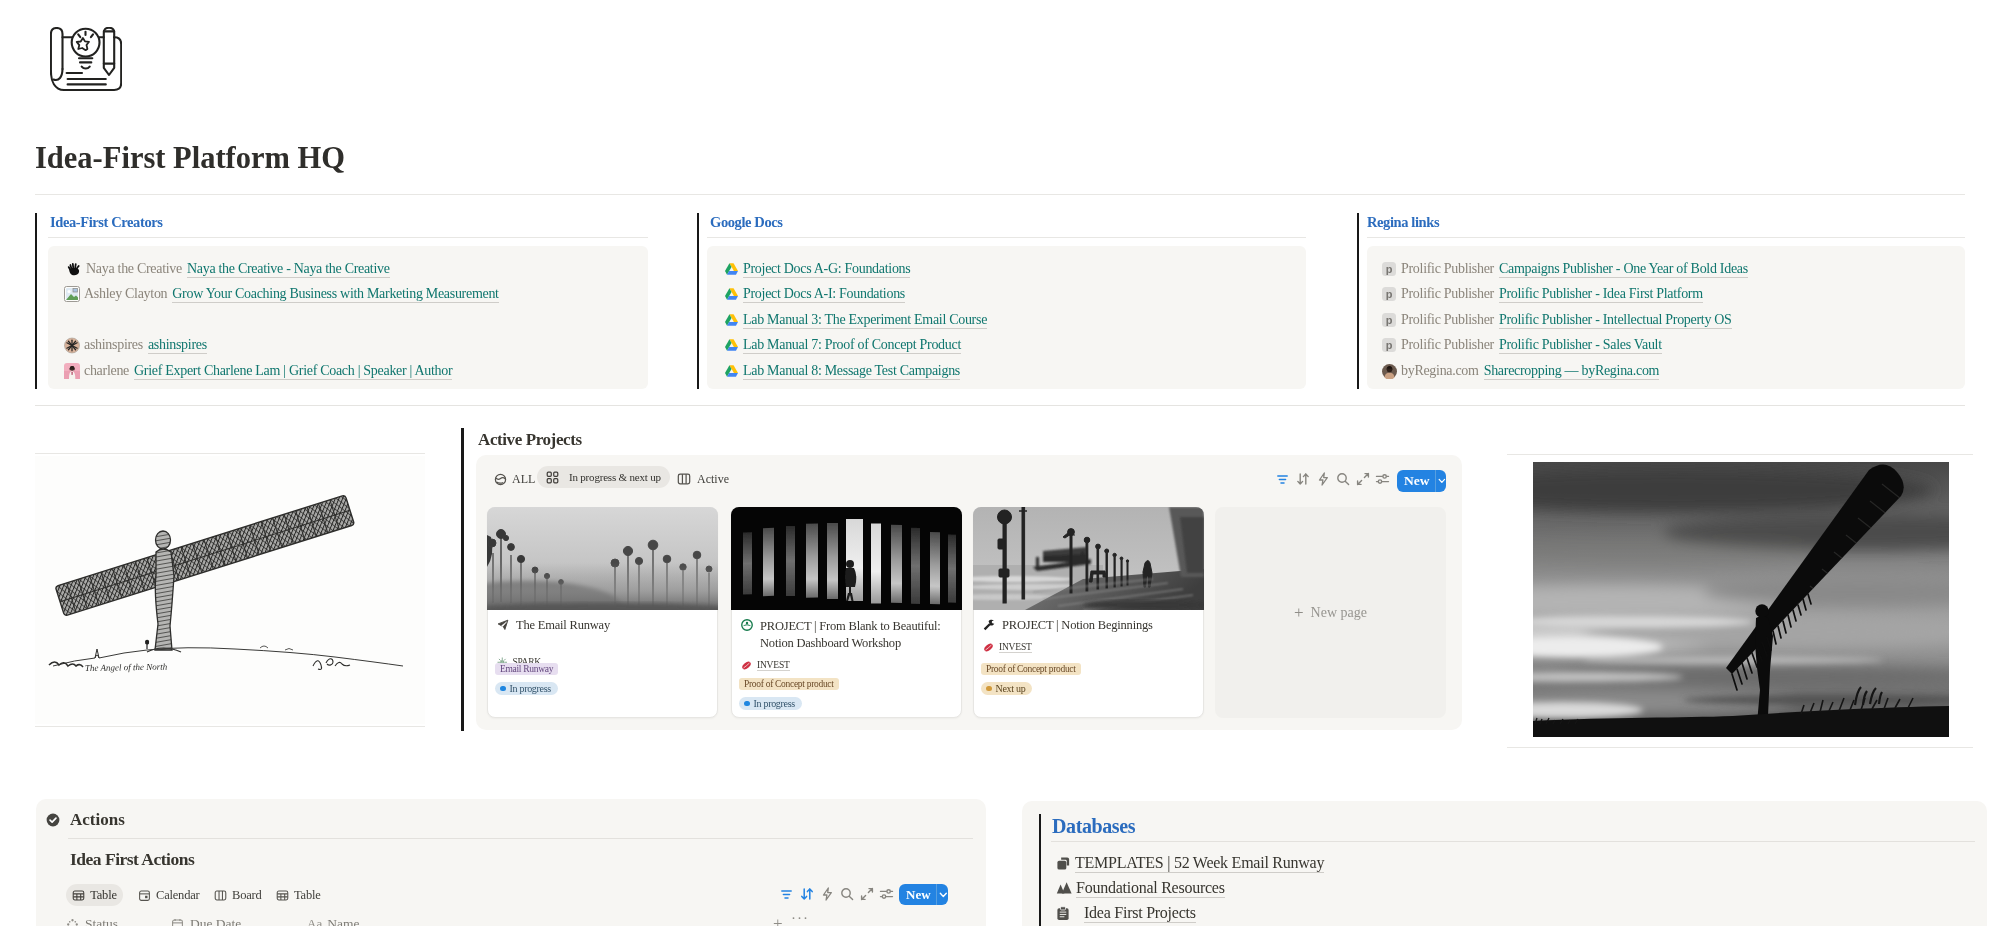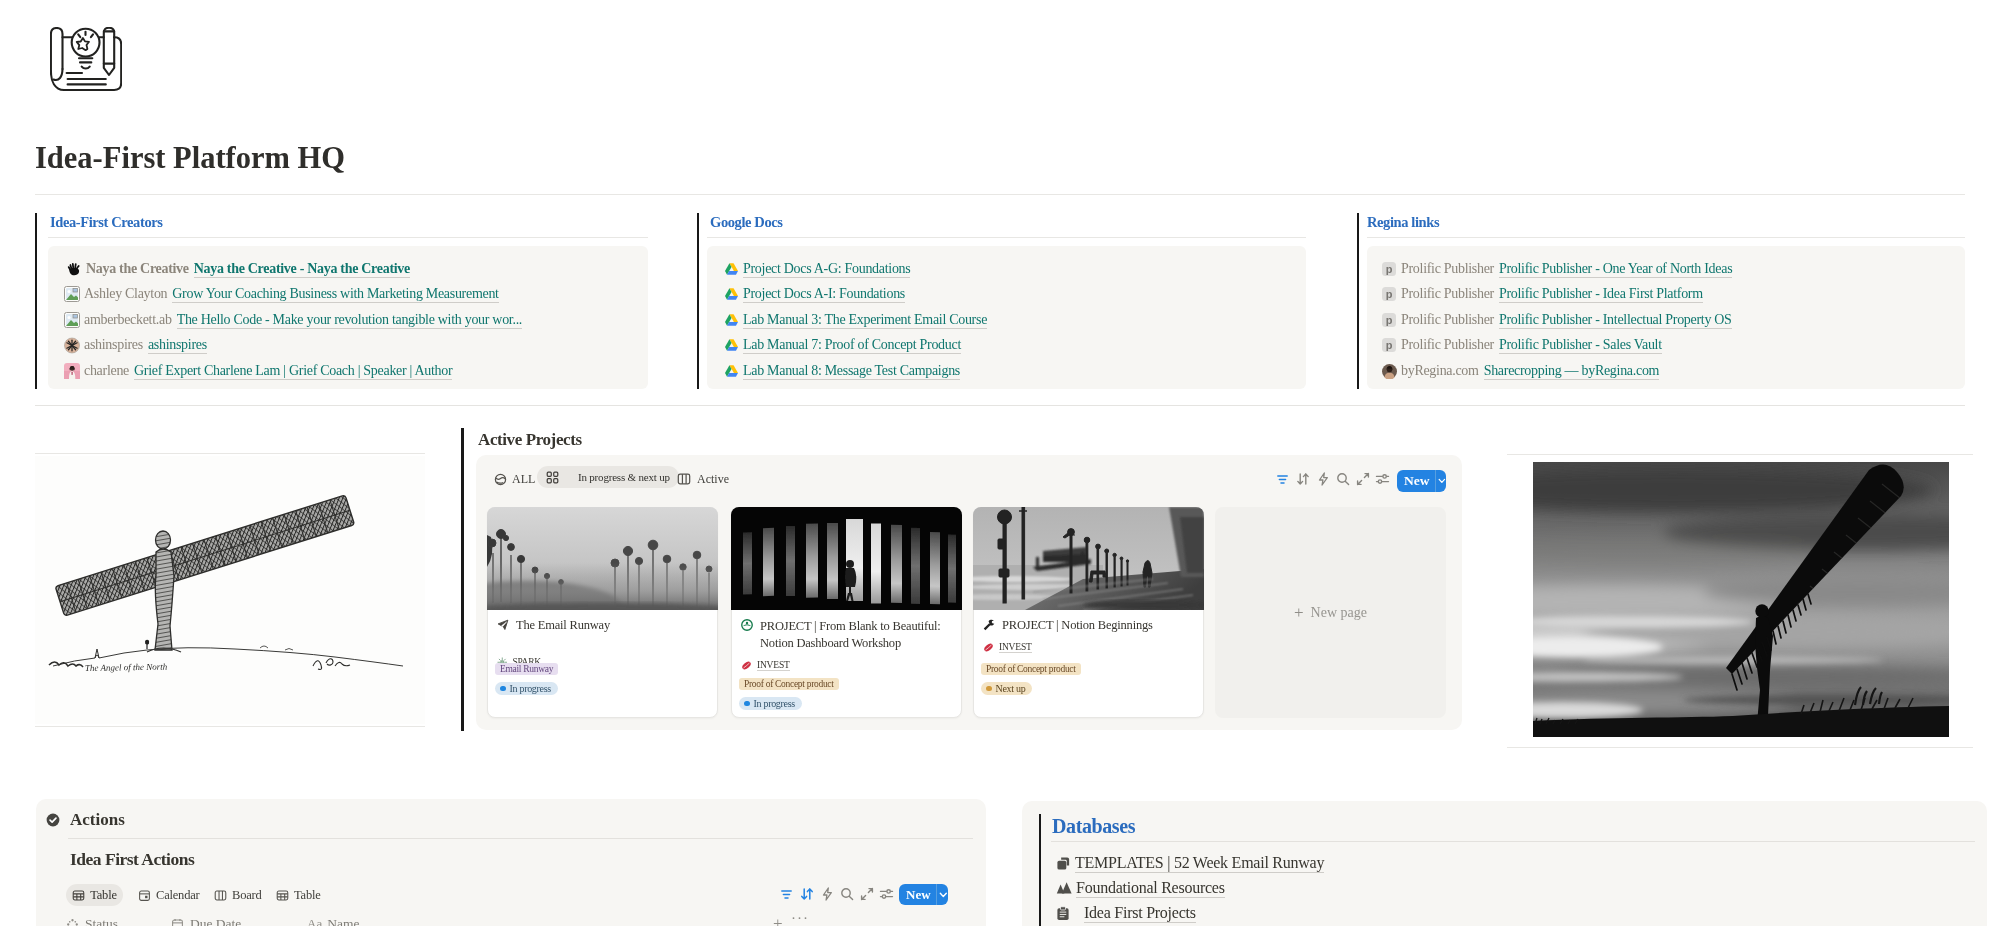--- a/index.html
+++ b/index.html
@@ -57,21 +57,21 @@
   <div class="bar" style="left:697px; top:213px; height:176px;"></div>
   <div class="abs bluehead" style="left:710px; top:214px;">Google Docs</div>
   <div class="hr" style="left:707px; top:237px; width:599px;"></div>
   <div class="card" style="left:707px; top:246px; width:599px; height:143px;"></div>
 
   <div class="bar" style="left:1357px; top:213px; height:176px;"></div>
   <div class="abs bluehead" style="left:1367px; top:214px;">Regina links</div>
   <div class="hr" style="left:1367px; top:237px; width:598px;"></div>
   <div class="card" style="left:1367px; top:246px; width:598px; height:143px;"></div>
 
-  <div class="row" style="left:66px; top:256px;font-weight:bold;">
+  <div class="row" style="left:66px; top:256px;">
     <span class="ic">
         <svg width="15" height="15" viewBox="0 0 16 16">
           <g stroke="#101010" stroke-width="1.9" stroke-linecap="round">
             <path d="M3.4 8.2 L1.8 5.4"></path>
             <path d="M4.6 6.6 L3.6 3.2"></path>
             <path d="M6.6 5.8 L6.2 2"></path>
             <path d="M8.8 5.8 L9.3 2.2"></path>
             <path d="M10.6 6.6 L12.4 4.2"></path>
           </g>
           <path fill="#101010" d="M2.6 7.4 C5 5.8 10.4 5.6 12.2 7.6 C13.6 9.2 13 12 10.8 13.4 C8.4 14.9 5 14.3 3.6 12.2 C2.6 10.7 2.2 8.6 2.6 7.4 Z"></path>
@@ -86,33 +86,20 @@
           <rect x="0.5" y="0.5" width="15" height="15" rx="2" fill="#fdfdfb" stroke="#9d9a94"></rect>
           <rect x="2" y="2" width="12" height="12" rx="1" fill="#dfeaf3"></rect>
           <circle cx="5" cy="5.6" r="1.5" fill="#fff"></circle>
           <path d="M2 14 L7 8 L10 11 L12 9.5 L14 11.5 V14 Z" fill="#5f9e57"></path>
           <rect x="9" y="2.5" width="4.5" height="3.5" fill="#a9c4e0" stroke="#8d8a84" stroke-width="0.7"></rect>
         </svg>
       </span>
     <span class="gname">Ashley Clayton</span>
       <span class="lnk">Grow Your Coaching Business with Marketing Measurement</span>
   </div>
-  <div class="row" style="left:64px; top:307px;">
-    <span class="ic">
-        <svg width="16" height="16" viewBox="0 0 16 16">
-          <rect x="0.5" y="0.5" width="15" height="15" rx="2" fill="#fdfdfb" stroke="#9d9a94"></rect>
-          <rect x="2" y="2" width="12" height="12" rx="1" fill="#dfeaf3"></rect>
-          <circle cx="5" cy="5.6" r="1.5" fill="#fff"></circle>
-          <path d="M2 14 L7 8 L10 11 L12 9.5 L14 11.5 V14 Z" fill="#5f9e57"></path>
-          <rect x="9" y="2.5" width="4.5" height="3.5" fill="#a9c4e0" stroke="#8d8a84" stroke-width="0.7"></rect>
-        </svg>
-      </span>
-    <span class="gname">amberbeckett.ab</span>
-      <span class="lnk">The Hello Code - Make your revolution tangible with your wor...</span>
-  </div>
   <div class="row" style="left:64px; top:332px;">
     <span class="ic">
         <svg width="17" height="17" viewBox="0 0 17 17">
           <circle cx="8.5" cy="8.5" r="8" fill="#d8b29a" stroke="#8f8d88" stroke-width="0.5"></circle>
           <g stroke="#262524" stroke-width="1.3" stroke-linecap="round">
             <path d="M8.5 2.8 V14.2"></path>
             <path d="M3 5.6 L14 11.4"></path>
             <path d="M3 11.4 L14 5.6"></path>
             <path d="M4.7 4 L12.3 13"></path>
             <path d="M12.3 4 L4.7 13"></path>
@@ -189,21 +176,21 @@
   </div>
 
   <div class="row" style="left:1381px; top:256px;">
     <span class="ic">
         <svg width="14" height="14" viewBox="0 0 14 14">
           <rect width="14" height="14" rx="3.5" fill="#dcdbd9"></rect>
           <text x="7" y="10.6" text-anchor="middle" font-family="Liberation Sans, sans-serif" font-size="11" font-weight="bold" fill="#787672">p</text>
         </svg>
       </span>
     <span class="gname">Prolific Publisher</span>
-      <span class="lnk">Prolific Publisher - One Year of North Ideas</span>
+      <span class="lnk">Campaigns Publisher - One Year of Bold Ideas</span>
   </div>
   <div class="row" style="left:1381px; top:281px;">
     <span class="ic">
         <svg width="14" height="14" viewBox="0 0 14 14">
           <rect width="14" height="14" rx="3.5" fill="#dcdbd9"></rect>
           <text x="7" y="10.6" text-anchor="middle" font-family="Liberation Sans, sans-serif" font-size="11" font-weight="bold" fill="#787672">p</text>
         </svg>
       </span>
     <span class="gname">Prolific Publisher</span>
       <span class="lnk">Prolific Publisher - Idea First Platform</span>
@@ -318,21 +305,21 @@
       </svg>
     <span style="margin-left:5px;">ALL</span>
   </div>
   <div class="abs" style="left:537px; top:466px; height:22px; padding:0 9px; background:#e9e7e3; border-radius:11px; display:flex; align-items:center; white-space:nowrap; font-size:11px; letter-spacing:-0.2px; color:#33322e;">
     <svg width="13" height="13" viewBox="0 0 16 16" fill="none" stroke="#403e3a" stroke-width="1.5">
         <rect x="1.5" y="1.5" width="5" height="5" rx="1.2"></rect>
         <rect x="9.5" y="1.5" width="5" height="5" rx="1.2"></rect>
         <rect x="1.5" y="9.5" width="5" height="5" rx="1.2"></rect>
         <rect x="9.5" y="9.5" width="5" height="5" rx="1.2"></rect>
       </svg>
-    <span style="margin-left:19px;">In progress &amp; next up</span>
+    <span style="margin-left:10px;">In progress &amp; next up</span>
   </div>
   <div class="abs" style="left:677px; top:469px; height:20px; display:flex; align-items:center; font-size:12px; color:#41403c;">
     <svg width="14" height="14" viewBox="0 0 16 16" fill="none" stroke="#55534e" stroke-width="1.4">
         <rect x="1.5" y="2.5" width="13" height="11" rx="2"></rect>
         <path d="M6.2 2.5 V13.5"></path>
         <path d="M10.4 2.5 V13.5"></path>
       </svg>
     <span style="margin-left:6px;">Active</span>
   </div>
   <div class="abs" style="left:1276px; top:473px;">

